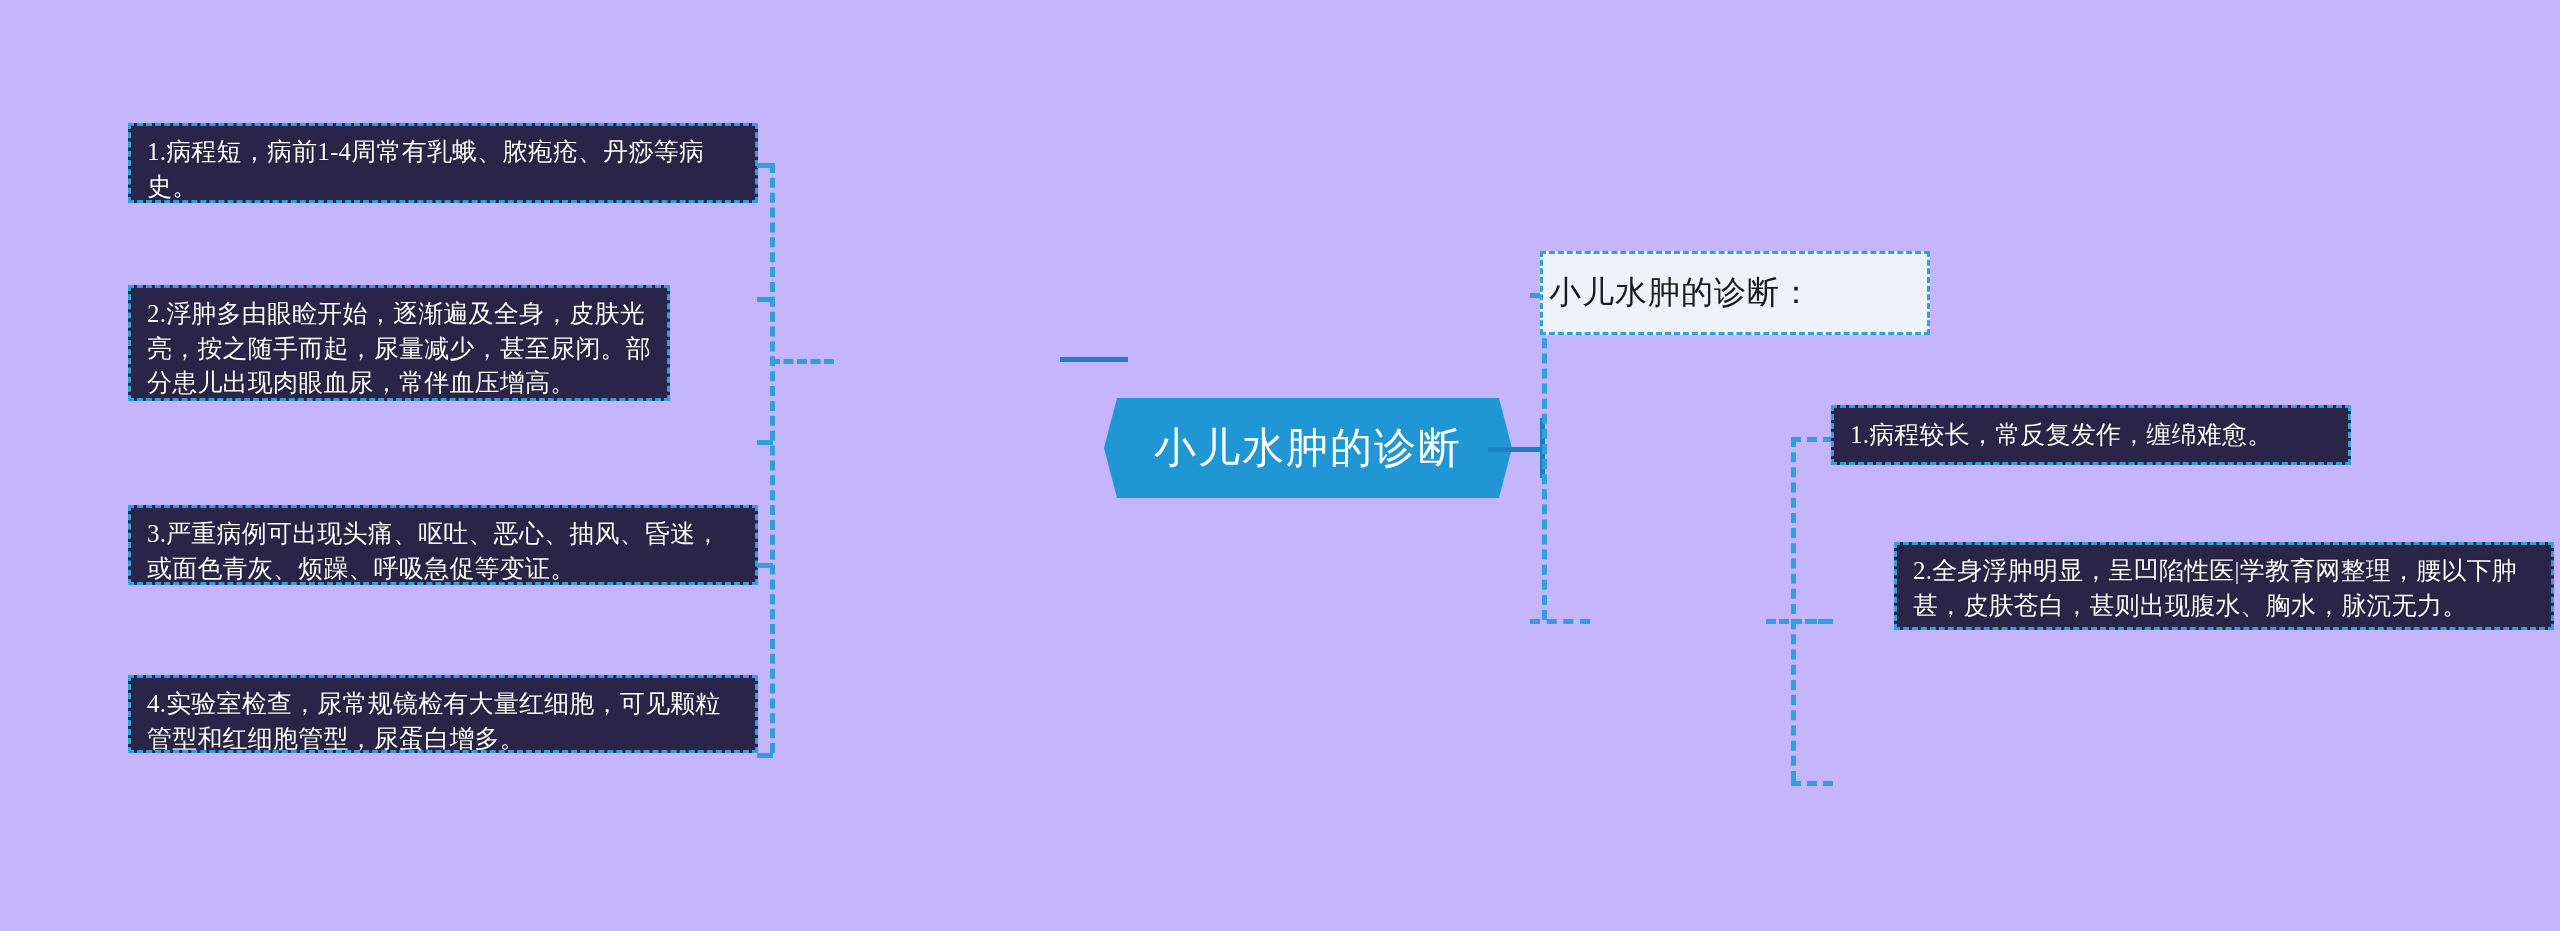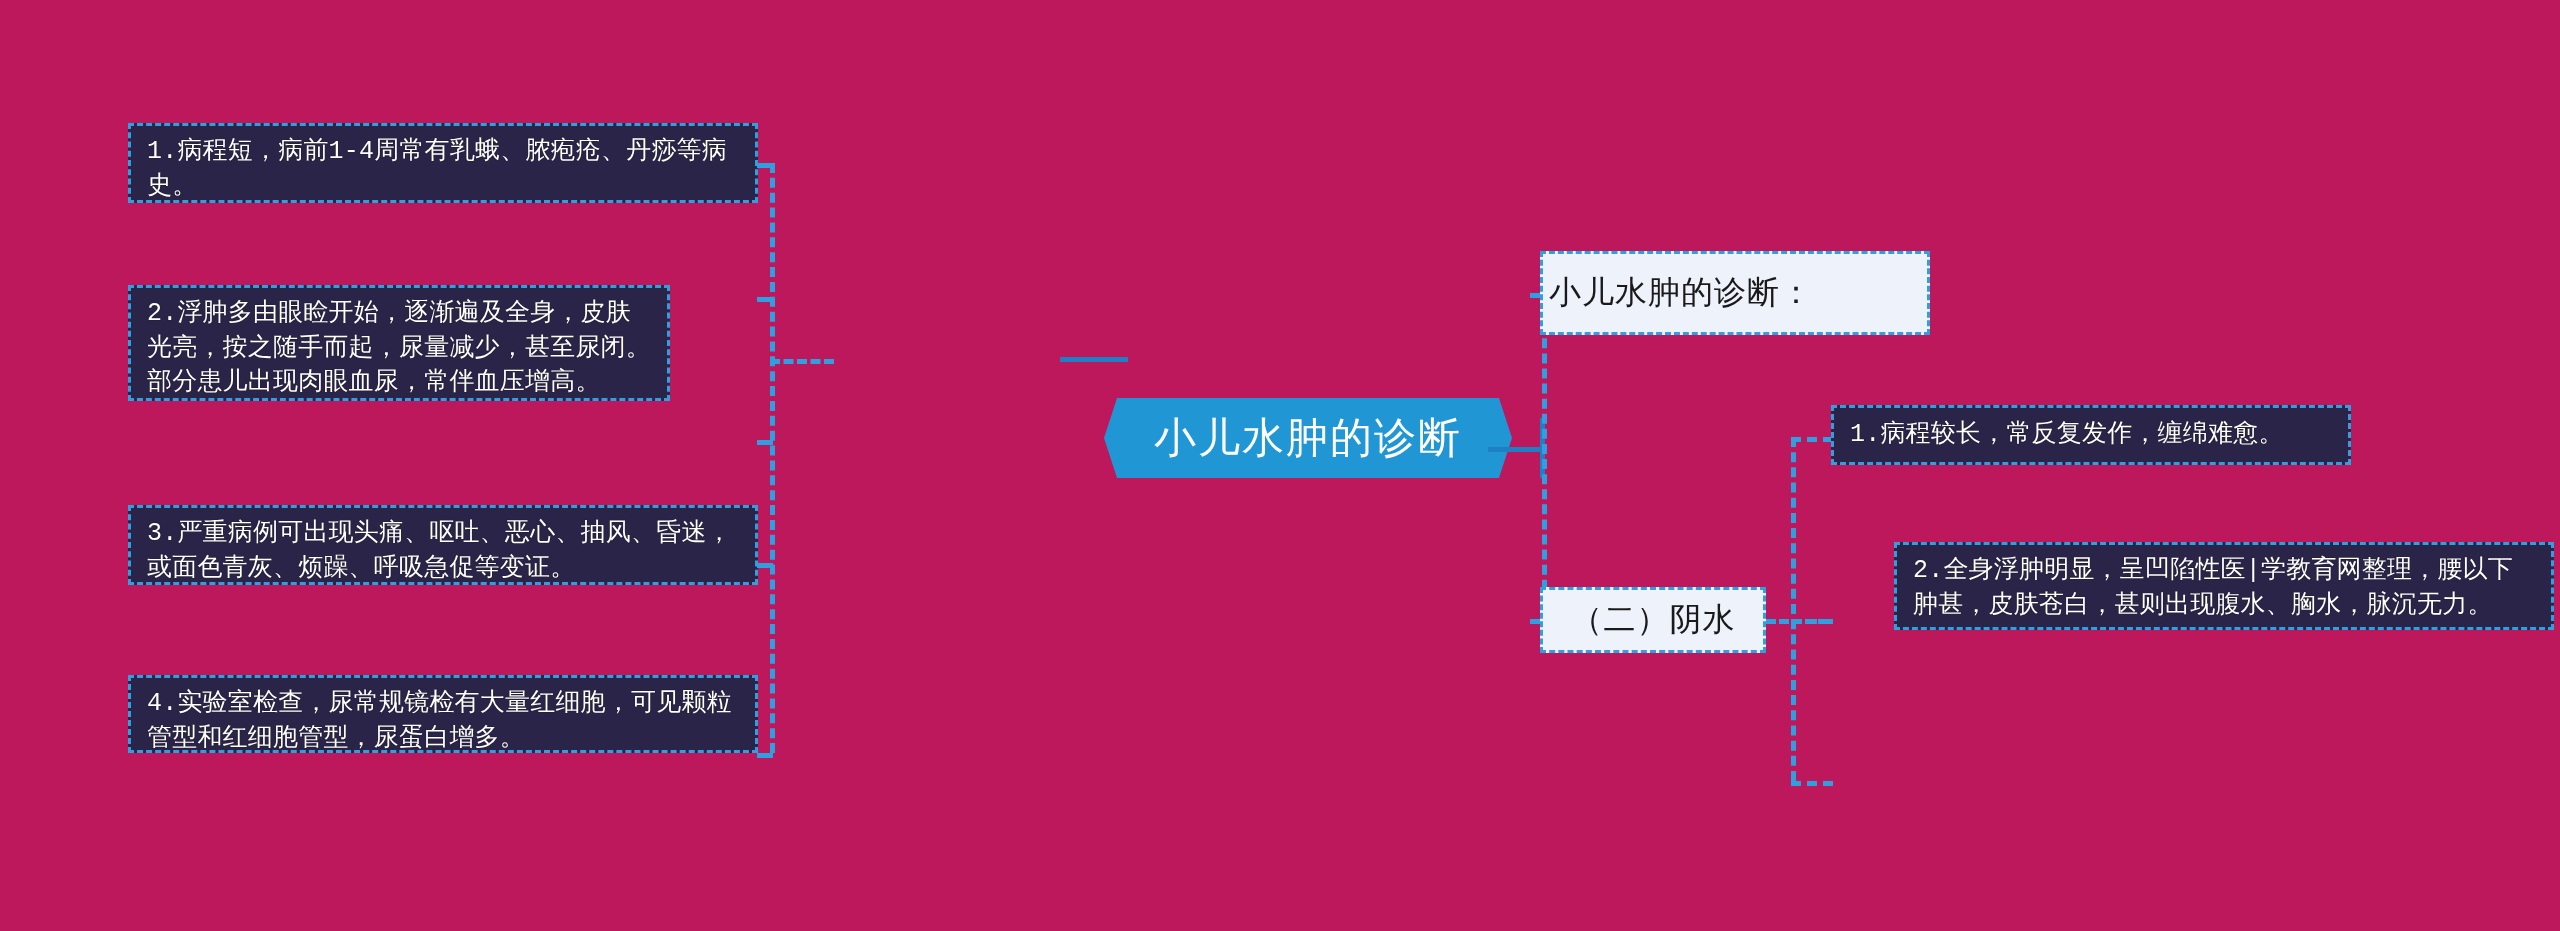--- a/index.html
+++ b/index.html
@@ -4,23 +4,23 @@
 <style>
   html, body {
     margin: 0;
     padding: 0;
     background: #0a0a2e;
   }
   #stage {
     position: relative;
     width: 2560px;
     height: 931px;
-    background: #be185d;
+    background: #c4b5fd;
     overflow: hidden;
-    font-family: Liberation Mono, monospace;
+    font-family: Liberation Serif, serif;
   }
 
   
   .vtrunk {
     position: absolute;
     width: 0;
     border-left: 5px dashed #2f9fe0;
   }
   .hstub {
     position: absolute;
@@ -103,34 +103,33 @@
   <div class="hstub" style="left:757px; top:297px; width:16px;"></div>
   <div class="hstub" style="left:757px; top:440px; width:16px;"></div>
   <div class="hstub" style="left:757px; top:563px; width:16px;"></div>
   <div class="hstub" style="left:757px; top:753px; width:16px;"></div>
 
   <div class="hstub" style="left:770px; top:359px; width:64px;"></div>
 
 
   <div class="hsolid" style="left:1060px; top:357px; width:68px;"></div>
 
-  <div class="root" style="left:1104px; top:398px; width:408px; height:80px;">小儿水肿的诊断</div>
+  <div class="root" style="left:1104px; top:398px; width:408px; height:100px;">小儿水肿的诊断</div>
 
   <div class="hsolid" style="left:1488px; top:447px; width:54px;"></div>
   <div class="vsolid" style="left:1540px; top:418px; height:60px;"></div>
 
   <div class="vtrunk" style="left:1542px; top:293px; height:327px;"></div>
 
   <div class="hstub" style="left:1530px; top:293px; width:60px;"></div>
 
   <div class="lightbox lead" style="left:1540px; top:251px; width:390px; height:84px;">小儿水肿的诊断：</div>
 
   <div class="hstub" style="left:1530px; top:619px; width:60px;"></div>
 
-  <div class="lightbox" style="left:1540px; top:587px; width:226px; height:66px;">（二）阴水</div>
 
   <div class="hstub" style="left:1766px; top:619px; width:62px;"></div>
 
   <div class="vtrunk" style="left:1791px; top:437px; height:344px;"></div>
 
   <div class="hstub" style="left:1791px; top:437px; width:42px;"></div>
   <div class="hstub" style="left:1791px; top:619px; width:42px;"></div>
   <div class="hstub" style="left:1791px; top:781px; width:42px;"></div>
 
   <div class="card" style="left:1831px; top:405px; width:520px; height:60px; display:flex; align-items:center;">1.病程较长，常反复发作，缠绵难愈。</div>

